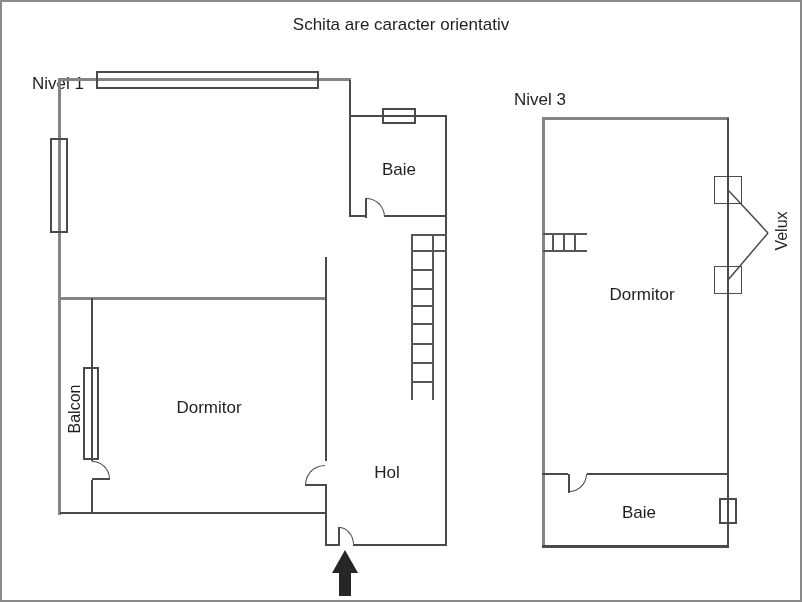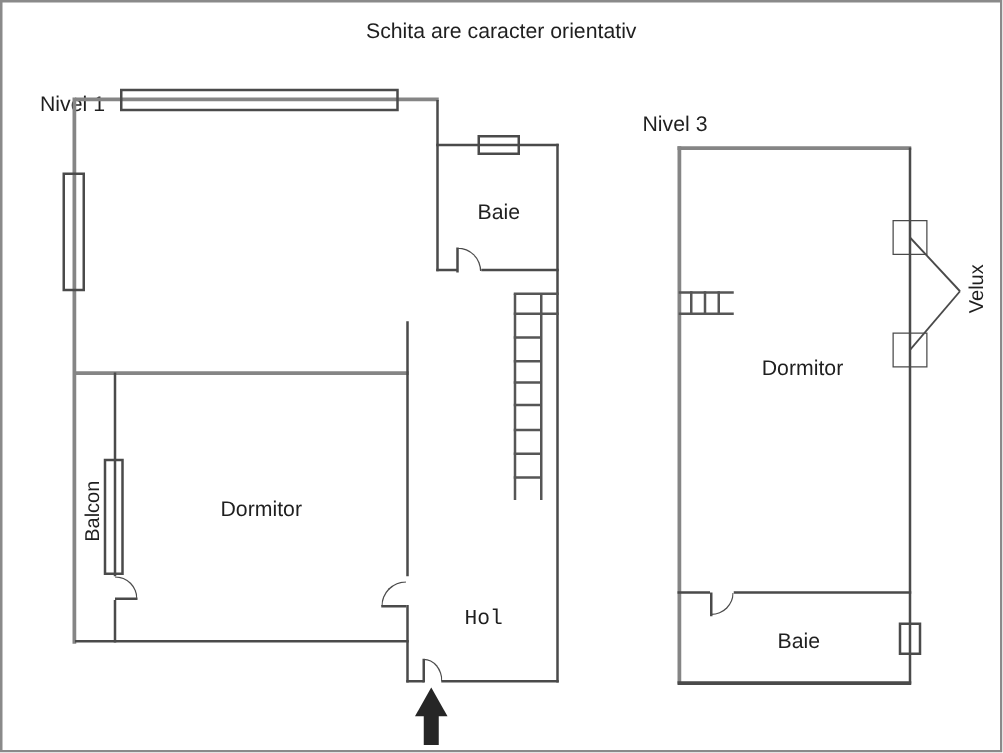--- a/index.html
+++ b/index.html
@@ -86,21 +86,21 @@
   <div class="arc tl" style="left:303px;top:463px;width:20px;height:20px;"></div>
 
   <div class="wd" style="left:90px;top:476px;width:18px;height:1.5px;"></div>
   <div class="arc tr" style="left:90px;top:459px;width:18px;height:18px;"></div>
 
   <div class="wd" style="left:336px;top:525px;width:1.5px;height:19px;"></div>
   <div class="arc tr" style="left:337px;top:525px;width:15px;height:18px;"></div>
 
   <div class="lbl" style="left:397px;top:168px;">Baie</div>
   <div class="lbl" style="left:207px;top:406px;">Dormitor</div>
-  <div class="lbl" style="left:385px;top:494px;font-family:Liberation Mono, monospace;">Hol</div>
+  <div class="lbl" style="left:385px;top:471px;">Hol</div>
   <div class="lbl rot" style="left:73px;top:407px;">Balcon</div>
 
   <div>
     <div class="arrow-head" style="left:330px;top:548px;"></div>
     <div class="arrow-stem" style="left:337px;top:570px;width:12px;height:24px;"></div>
   </div>
 
   <div class="wg" style="left:540px;top:115px;width:187px;height:3px;"></div>
   <div class="wg" style="left:540px;top:115px;width:3px;height:430px;"></div>
   <div class="wd" style="left:725px;top:116px;width:2px;height:429px;"></div>

